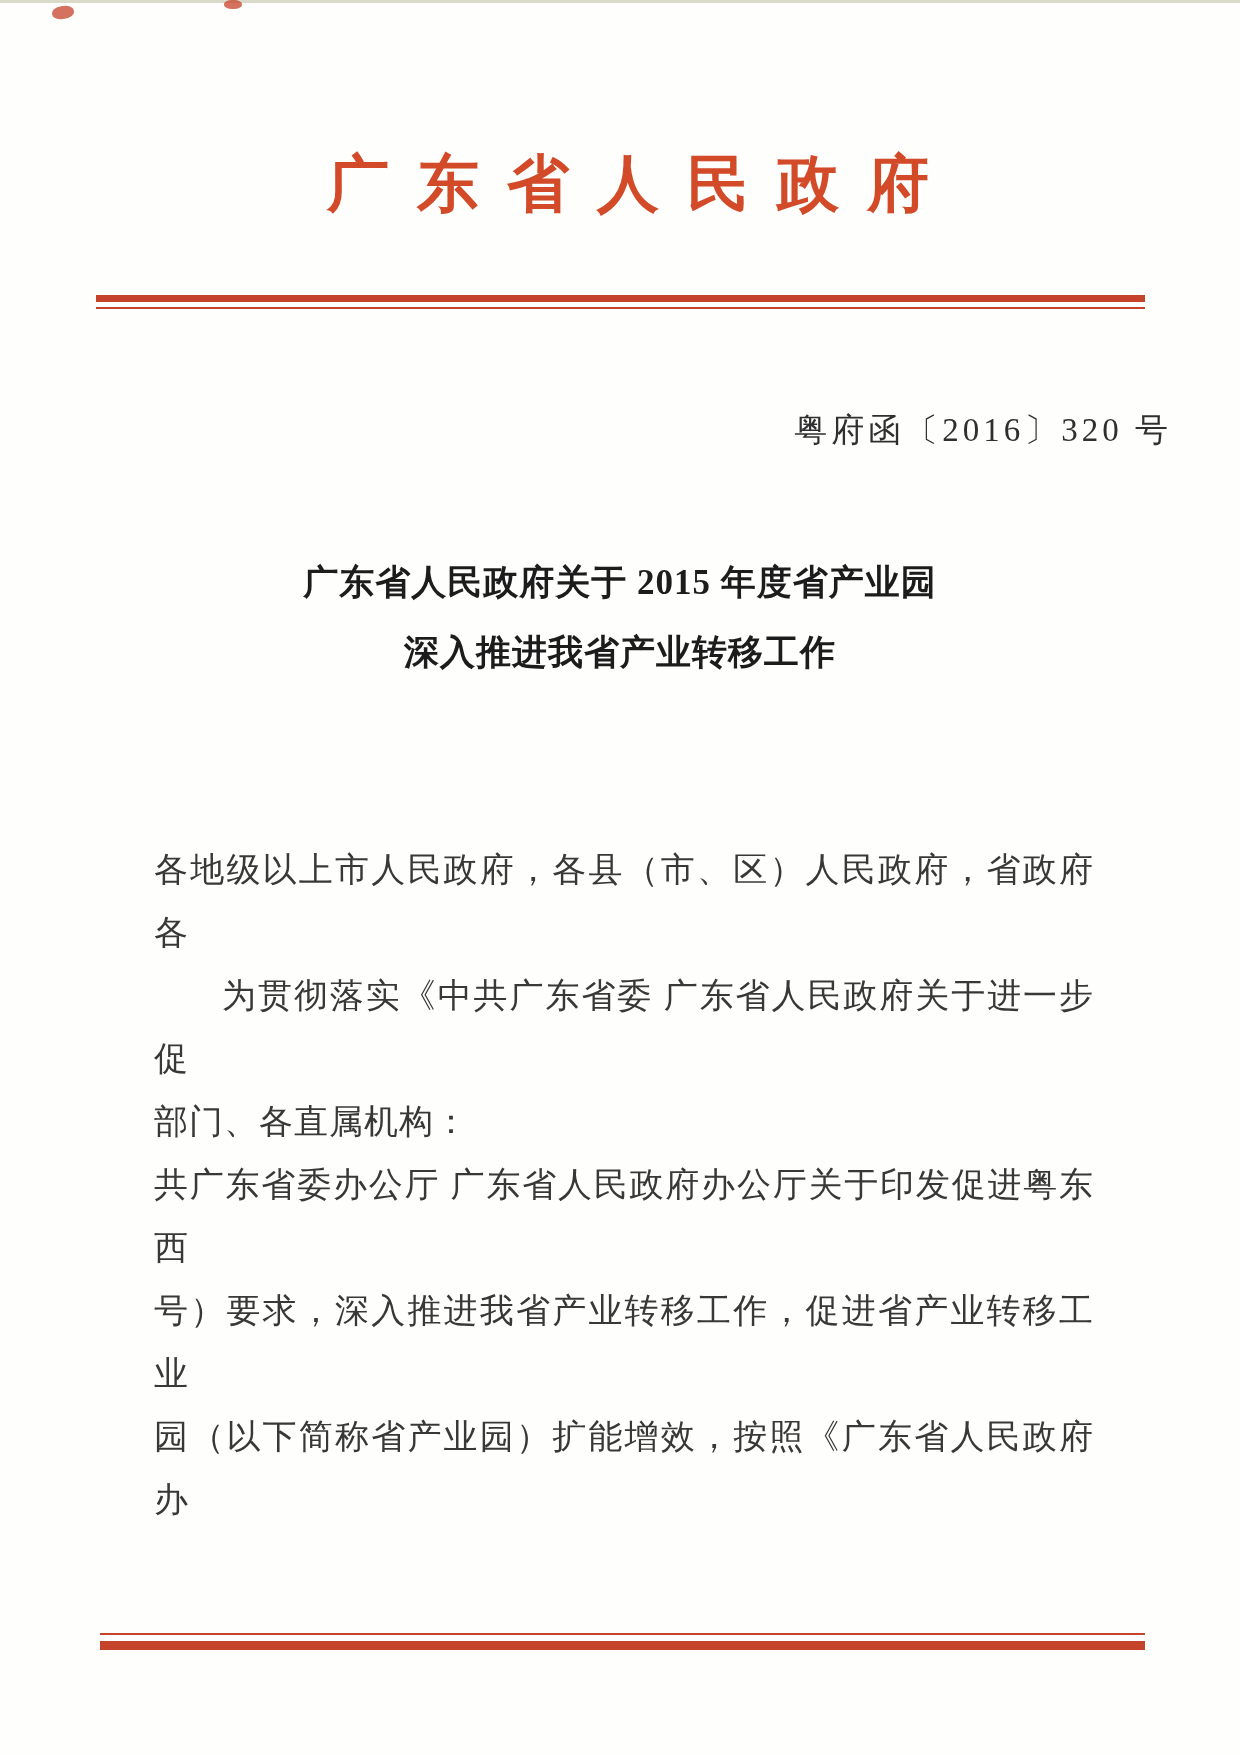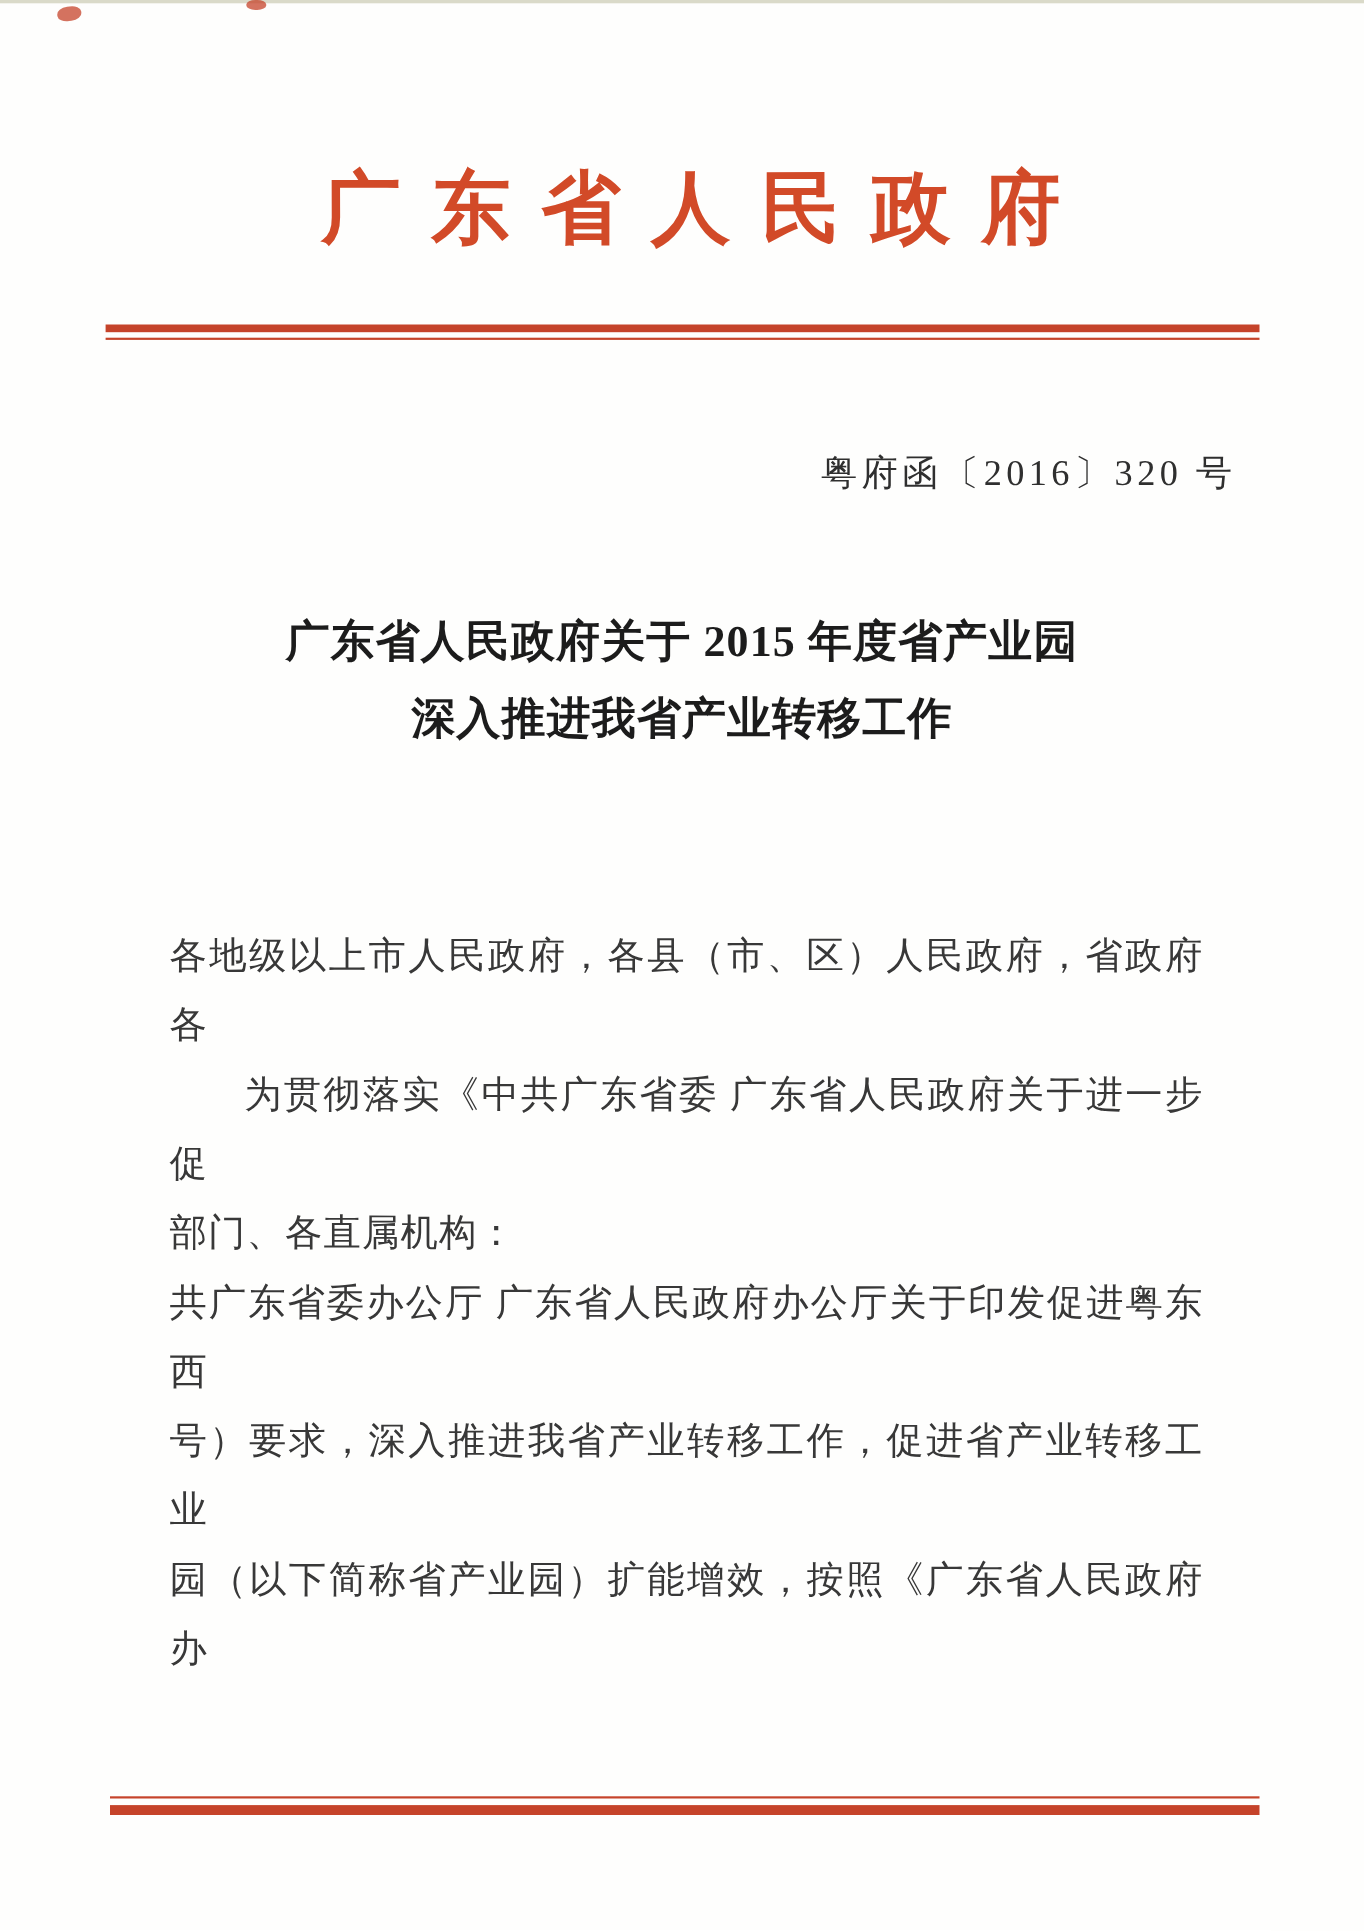--- a/index.html
+++ b/index.html
@@ -19,41 +19,41 @@
     background: #c6c6ae; opacity: .65;
   }
   .speck { position: absolute; background: var(--rule-red); border-radius: 45%; opacity: .75; }
   .speck1 { left: 52px; top: 6px; width: 22px; height: 13px; transform: rotate(-8deg); }
   .speck2 { left: 224px; top: 0px; width: 18px; height: 9px; }
 
   
   .agency {
     position: absolute; top: 142px; left: 0; width: 100%;
     text-align: center;
-    font-size: 72px; font-weight: 700;
+    font-size: 62px; font-weight: 700;
     letter-spacing: 28px; padding-left: 44px;
     color: var(--red-text);
   }
   .rule { position: absolute; left: 96px; width: 1049px; background: var(--rule-red); }
   .rule-h-thick { top: 295px; height: 7px; }
   .rule-h-thin  { top: 307px; height: 2px; }
 
   
   .doc-number {
     position: absolute; top: 408px; left: 0; width: 100%;
-    text-align: right; padding-right: 116px;
+    text-align: right; padding-right: 68px;
     font-size: 33px; letter-spacing: 4px;
     color: #2f2f2f;
   }
 
   
   .title {
     position: absolute; top: 548px; left: 0; width: 100%;
     text-align: center; font-weight: 700; color: #1c1c1c;
-    font-size: 40px; line-height: 70px; letter-spacing: 1px;
+    font-size: 35px; line-height: 70px; letter-spacing: 1px;
   }
   .title .t-line { display: block; }
 
   
   .body-text {
     position: absolute; top: 838px; left: 154px; width: 940px;
     color: #383838;
     font-size: 34px; line-height: 63px;
   }
   .line {

